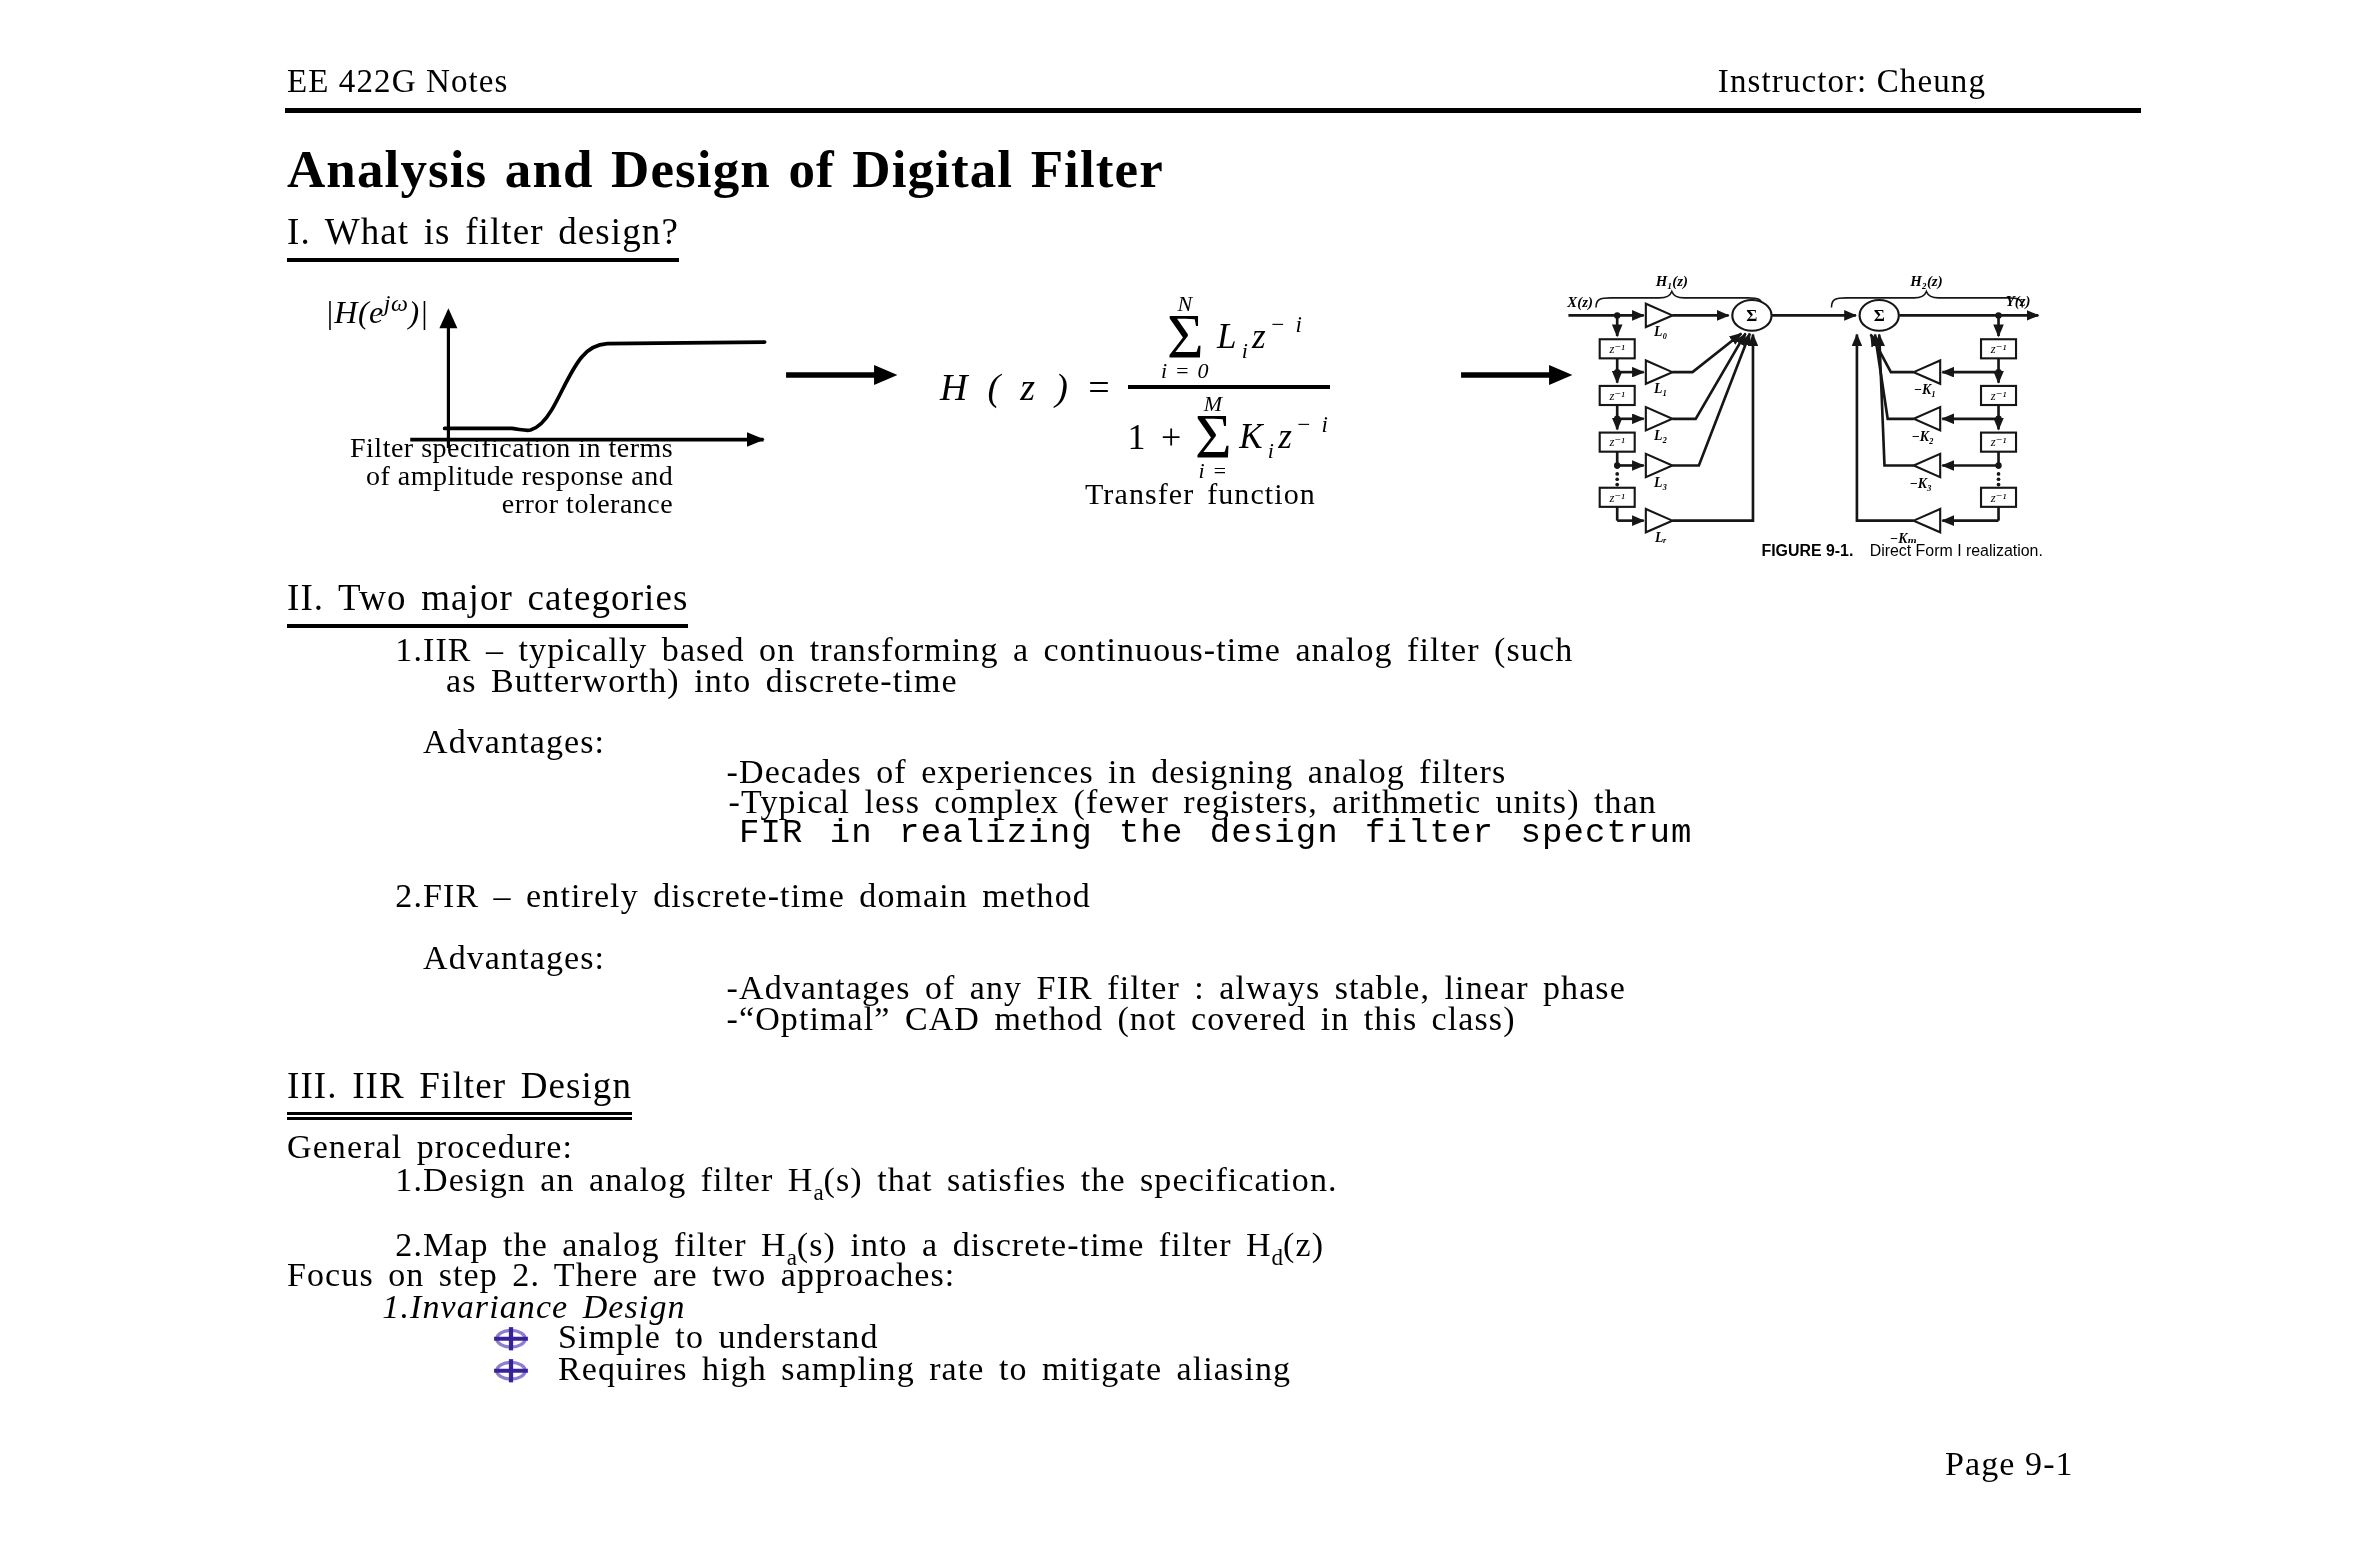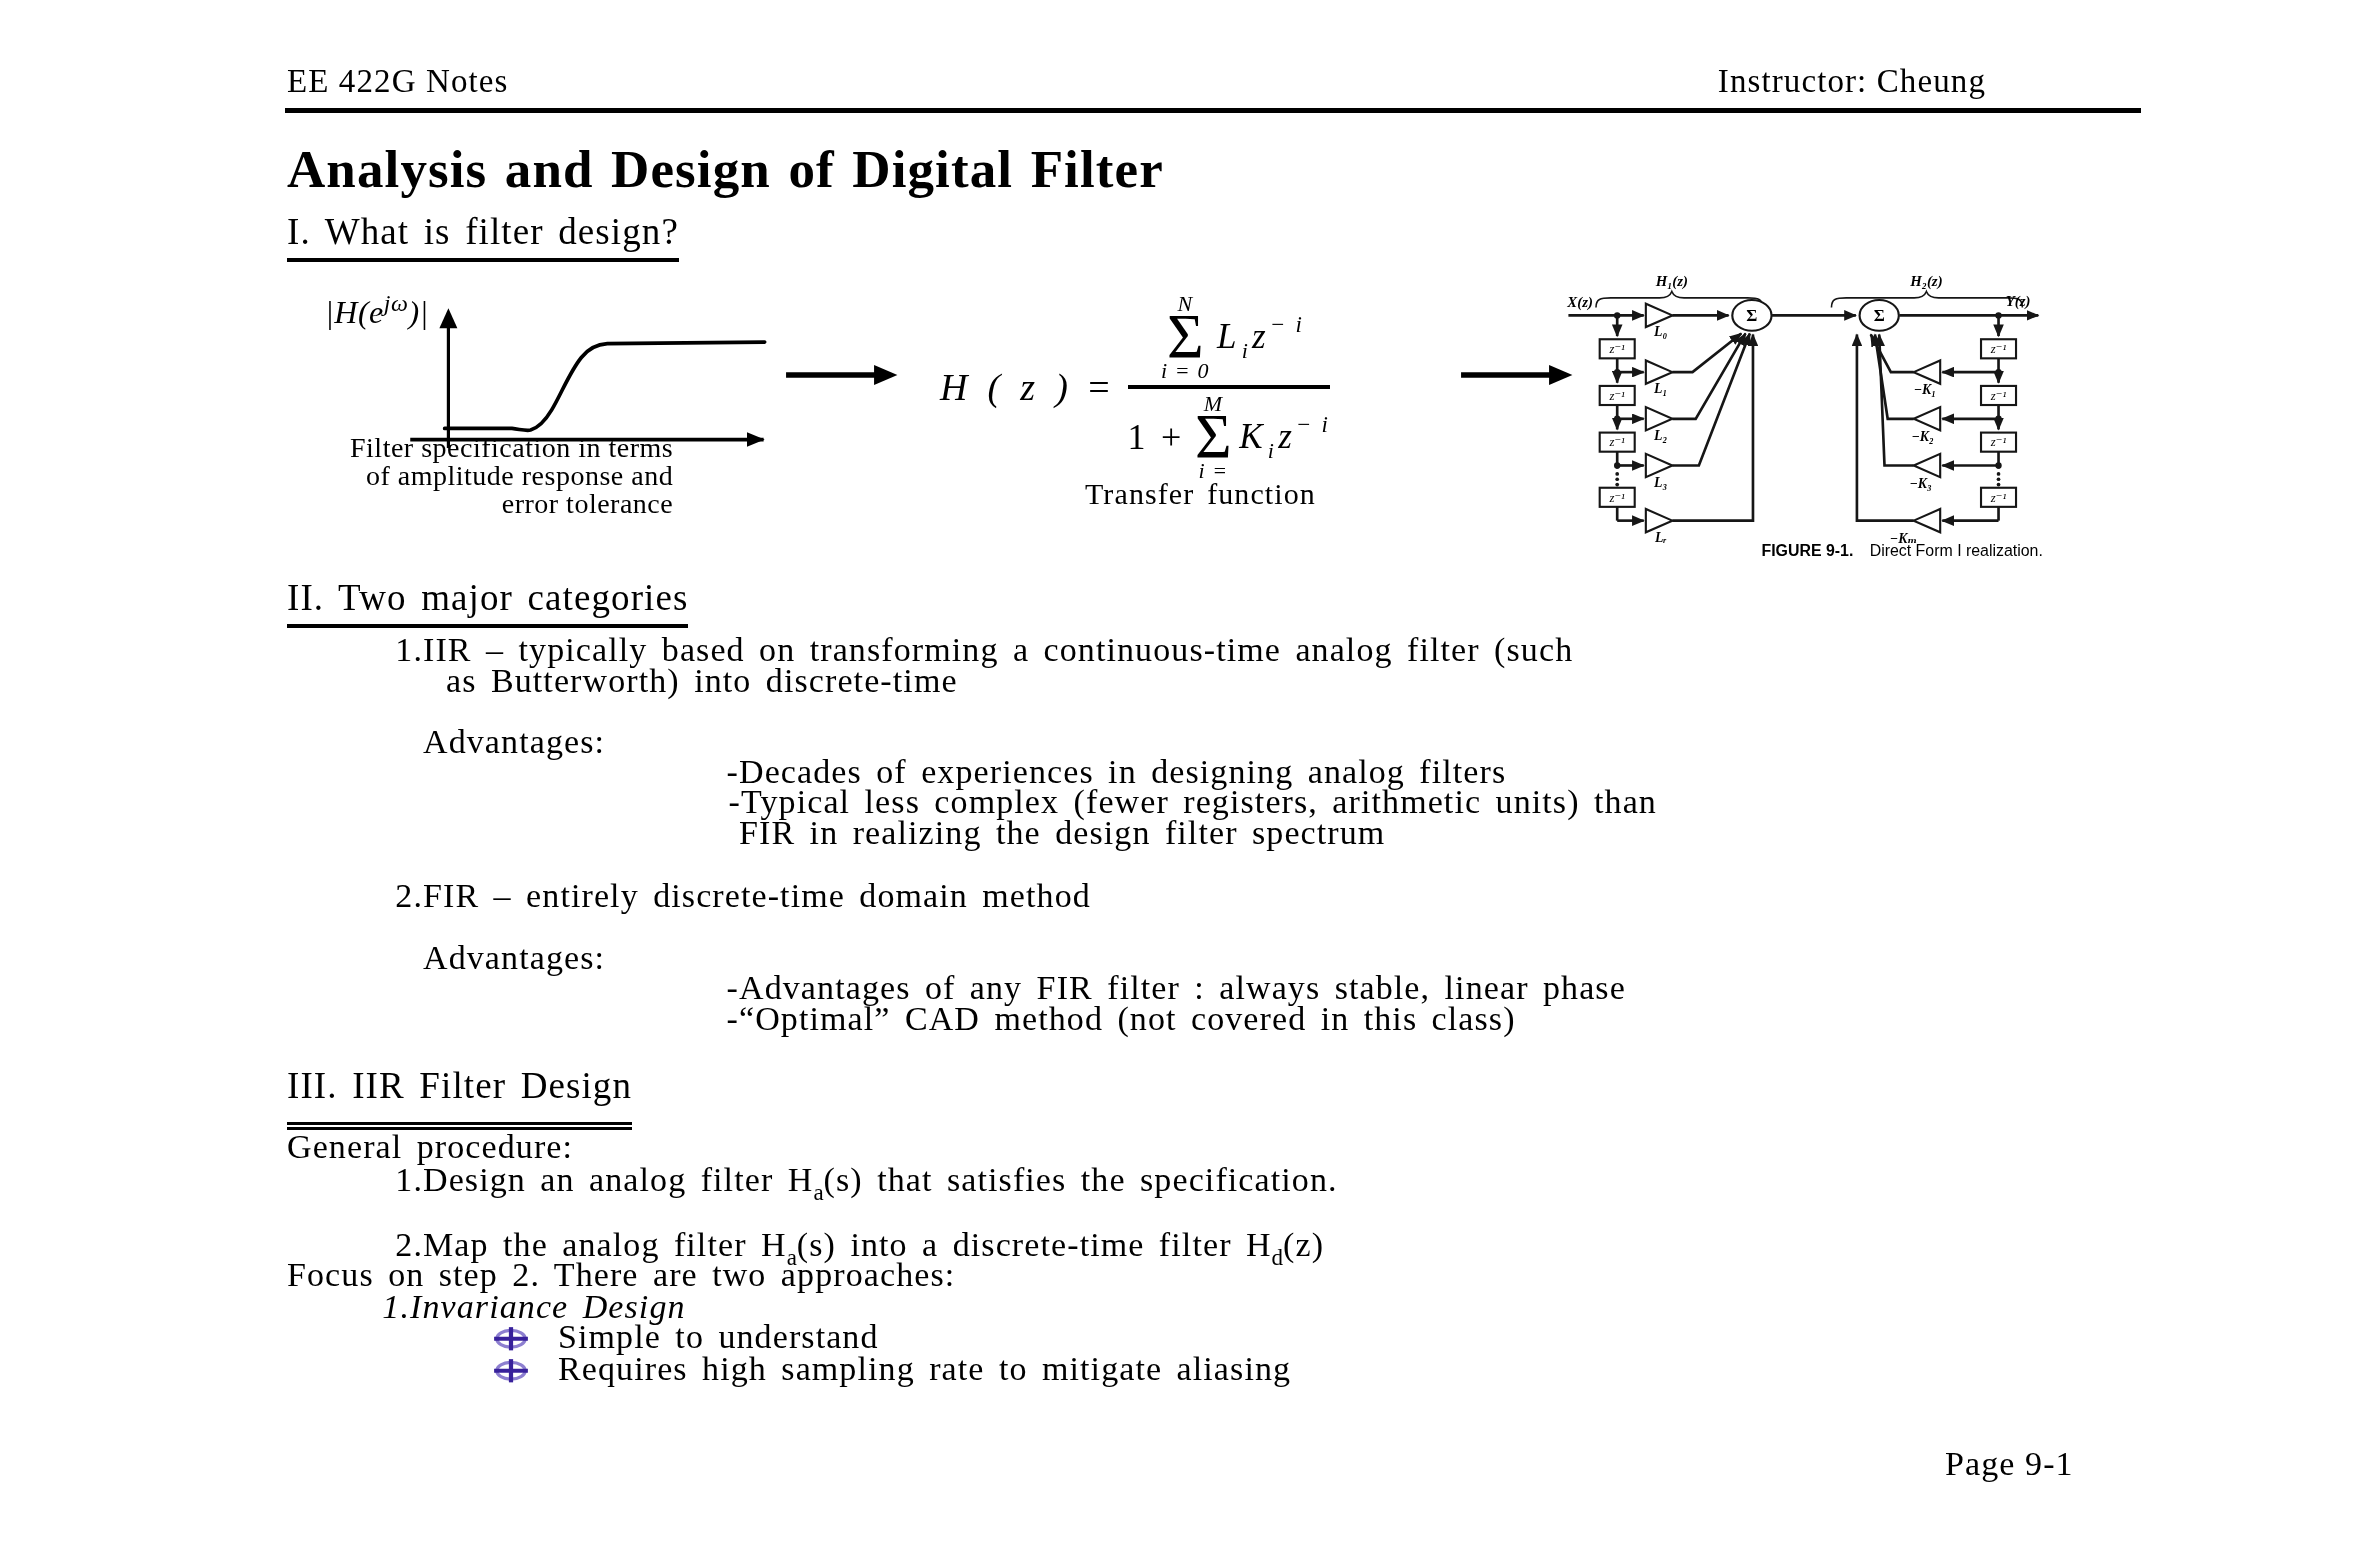--- a/index.html
+++ b/index.html
@@ -7,21 +7,21 @@
     width:2377px;height:1541px;position:relative;background:#ffffff;color:#000;
     font-family:"Liberation Serif","DejaVu Serif",serif;overflow:hidden;
   }
   .abs{position:absolute;}
   .nowrap{white-space:nowrap;text-align:right;}
   .header-text{font-size:33px;letter-spacing:1.1px;}
   .rule{background:#000;}
   .doc-title{font-size:53px;font-weight:bold;letter-spacing:1.1px;word-spacing:3.2px;}
   .heading{font-size:37px;letter-spacing:1.1px;word-spacing:4.2px;}
   .u{display:inline-block;border-bottom:4.2px solid #000;padding-bottom:5.3px;}
-  .u2{display:inline-block;border-bottom:8px double #000;padding-bottom:15px;}
+  .u2{display:inline-block;border-bottom:8px double #000;padding-bottom:5px;}
   .body-text{font-size:34px;letter-spacing:1.1px;word-spacing:4.8px;line-height:32px;}
   .italic{font-style:italic;}
   .num-marker{display:inline-block;width:71px;}
   .num-marker-sm{display:inline-block;width:58px;}
   .dash-marker{display:inline-block;width:79px;}
   .sb{font-size:23px;position:relative;top:8.5px;letter-spacing:0;}
   .bullet-icon{vertical-align:-3.2px;margin-right:28px;}
   
   .formula{display:flex;align-items:center;font-style:italic;}
   .f-lhs{font-size:38px;letter-spacing:5.3px;margin-right:15px;}
@@ -249,21 +249,21 @@
 
 <div class="abs heading nowrap" style="left:287px;top:576px;"><span class="u">II. Two major categories</span></div>
 
 <div class="abs body-text nowrap" style="left:352px;top:634px;"><span class="num-marker">1.</span><span>IIR – typically based on transforming a continuous-time analog filter (such</span></div>
 <div class="abs body-text nowrap" style="left:446px;top:665px;">as Butterworth) into discrete-time</div>
 
 <div class="abs body-text nowrap" style="left:423px;top:726px;">Advantages:</div>
 
 <div class="abs body-text nowrap" style="left:660px;top:756px;"><span class="dash-marker">-</span><span>Decades of experiences in designing analog filters</span></div>
 <div class="abs body-text nowrap" style="left:662px;top:786px;"><span class="dash-marker">-</span><span>Typical less complex (fewer registers, arithmetic units) than</span></div>
-<div class="abs body-text nowrap" style="left:739px;top:817px;">FIR in realizing the design filter spectrum</div>
+<div class="abs body-text nowrap" style="left:739px;top:817px;font-family:Liberation Mono, monospace;">FIR in realizing the design filter spectrum</div>
 
 <div class="abs body-text nowrap" style="left:352px;top:880px;"><span class="num-marker">2.</span><span>FIR – entirely discrete-time domain method</span></div>
 
 <div class="abs body-text nowrap" style="left:423px;top:942px;">Advantages:</div>
 
 <div class="abs body-text nowrap" style="left:660px;top:972px;"><span class="dash-marker">-</span><span>Advantages of any FIR filter : always stable, linear phase</span></div>
 <div class="abs body-text nowrap" style="left:660px;top:1003px;"><span class="dash-marker">-</span><span>“Optimal” CAD method (not covered in this class)</span></div>
 
 <div class="abs heading nowrap" style="left:287px;top:1064px;"><span class="u2">III. IIR Filter Design</span></div>
 

